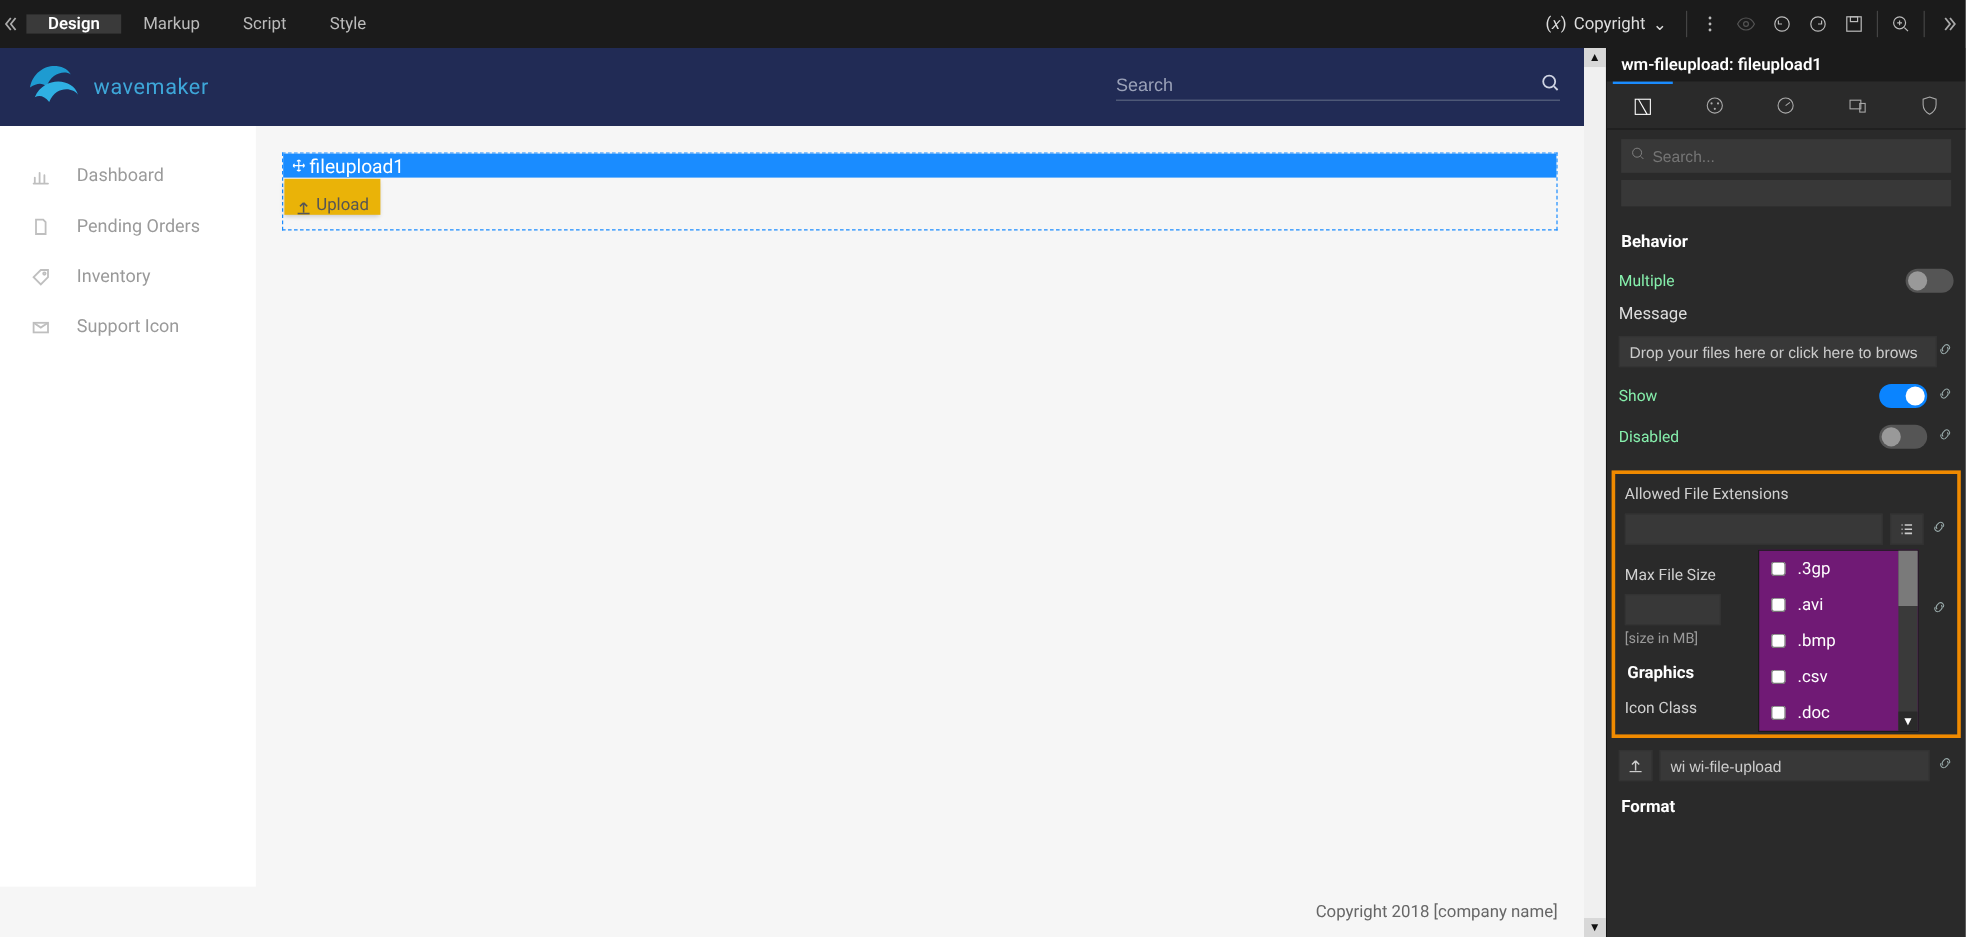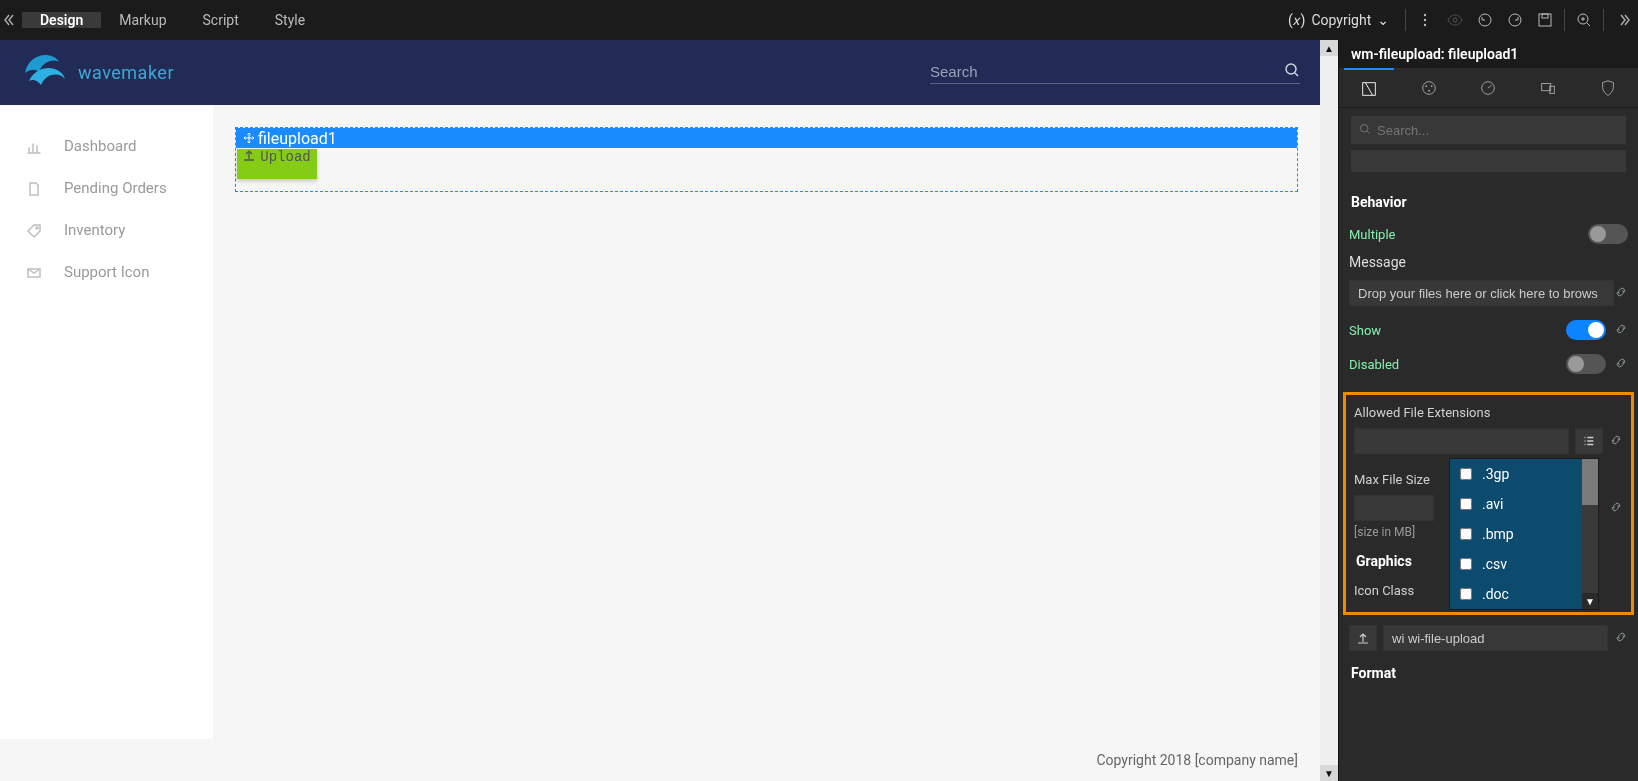--- a/index.html
+++ b/index.html
@@ -170,31 +170,30 @@
   padding: 2px 8px 2px;
   display: flex;
   align-items: center;
   gap: 4px;
   height: 20px;
 }
 .widget-label svg { width: 10px; height: 10px; }
 .upload-btn {
   width: 80px;
   height: 30px;
-  background: #84cc16;
+  background: #eab308;
   box-shadow: 0 2px 4px rgba(0,0,0,.2);
   display: flex;
-  align-items: flex-start;
+  align-items: flex-end;
   justify-content: center;
   gap: 5px;
   margin: 1px 0 12px 1px;
   color: #555;
   font-size: 14px;
   cursor: pointer;
-  font-family: Liberation Mono, monospace;
 }
 .upload-btn svg { width: 12px; height: 12px; }
 
 .app-footer {
   height: 42px;
   display: flex;
   align-items: center;
   justify-content: flex-end;
   padding-right: 22px;
   color: #666;
@@ -310,25 +309,25 @@
 .hl-group .section-sub { color: #d0d0d0; font-size: 13px; padding: 4px 0 8px; }
 .combo-row { display: flex; gap: 6px; align-items: center; }
 .combo-input { flex: 1; background: #383838; border: 1px solid #333; height: 26px; padding: 0 8px; color: #ccc; }
 .combo-btn { width: 28px; height: 26px; background: #383838; border: 1px solid #333; display: flex; align-items: center; justify-content: center; cursor: pointer; }
 
 .hint { font-size: 12px; color: #9a9a9a; padding: 4px 0 10px; }
 
 
 .ext-dropdown {
   position: absolute;
-  background: #0c4a6e;
+  background: #701a75;
   border: 1px solid #1b1b1b;
   right: -2px;
   top: 32px;
-  width: 150px;
+  width: 134px;
   max-height: 156px;
   display: flex;
   gap: 46px;
 }
 .ext-list { flex: 1; overflow: hidden; }
 .ext-item {
   display: flex;
   align-items: center;
   gap: 10px;
   padding: 7px 10px;

